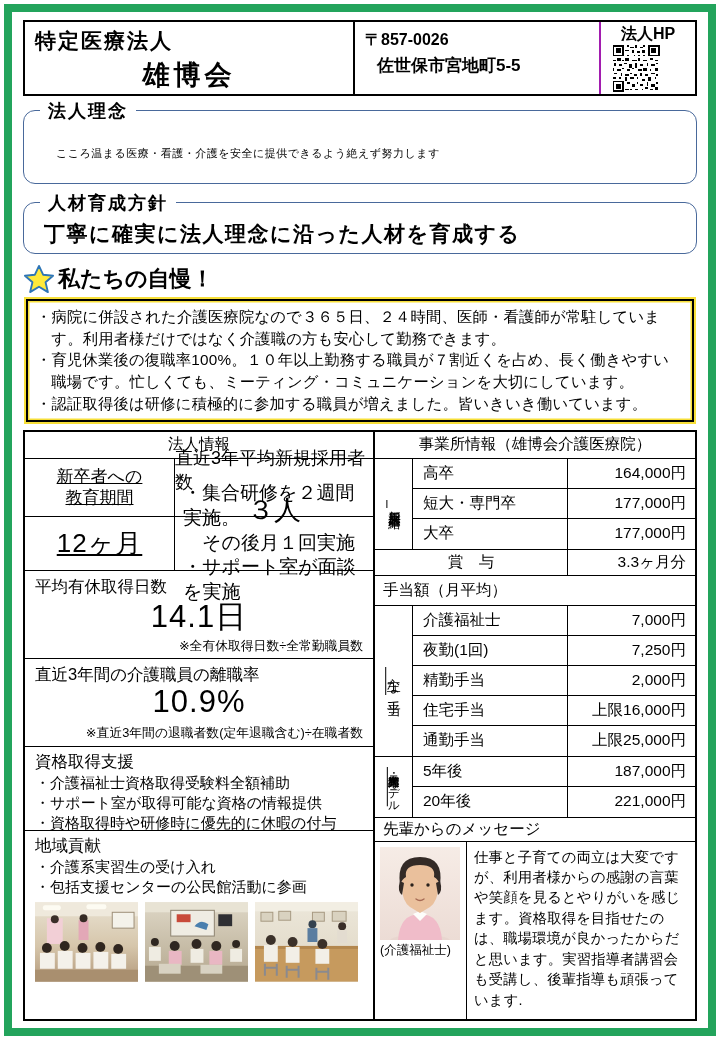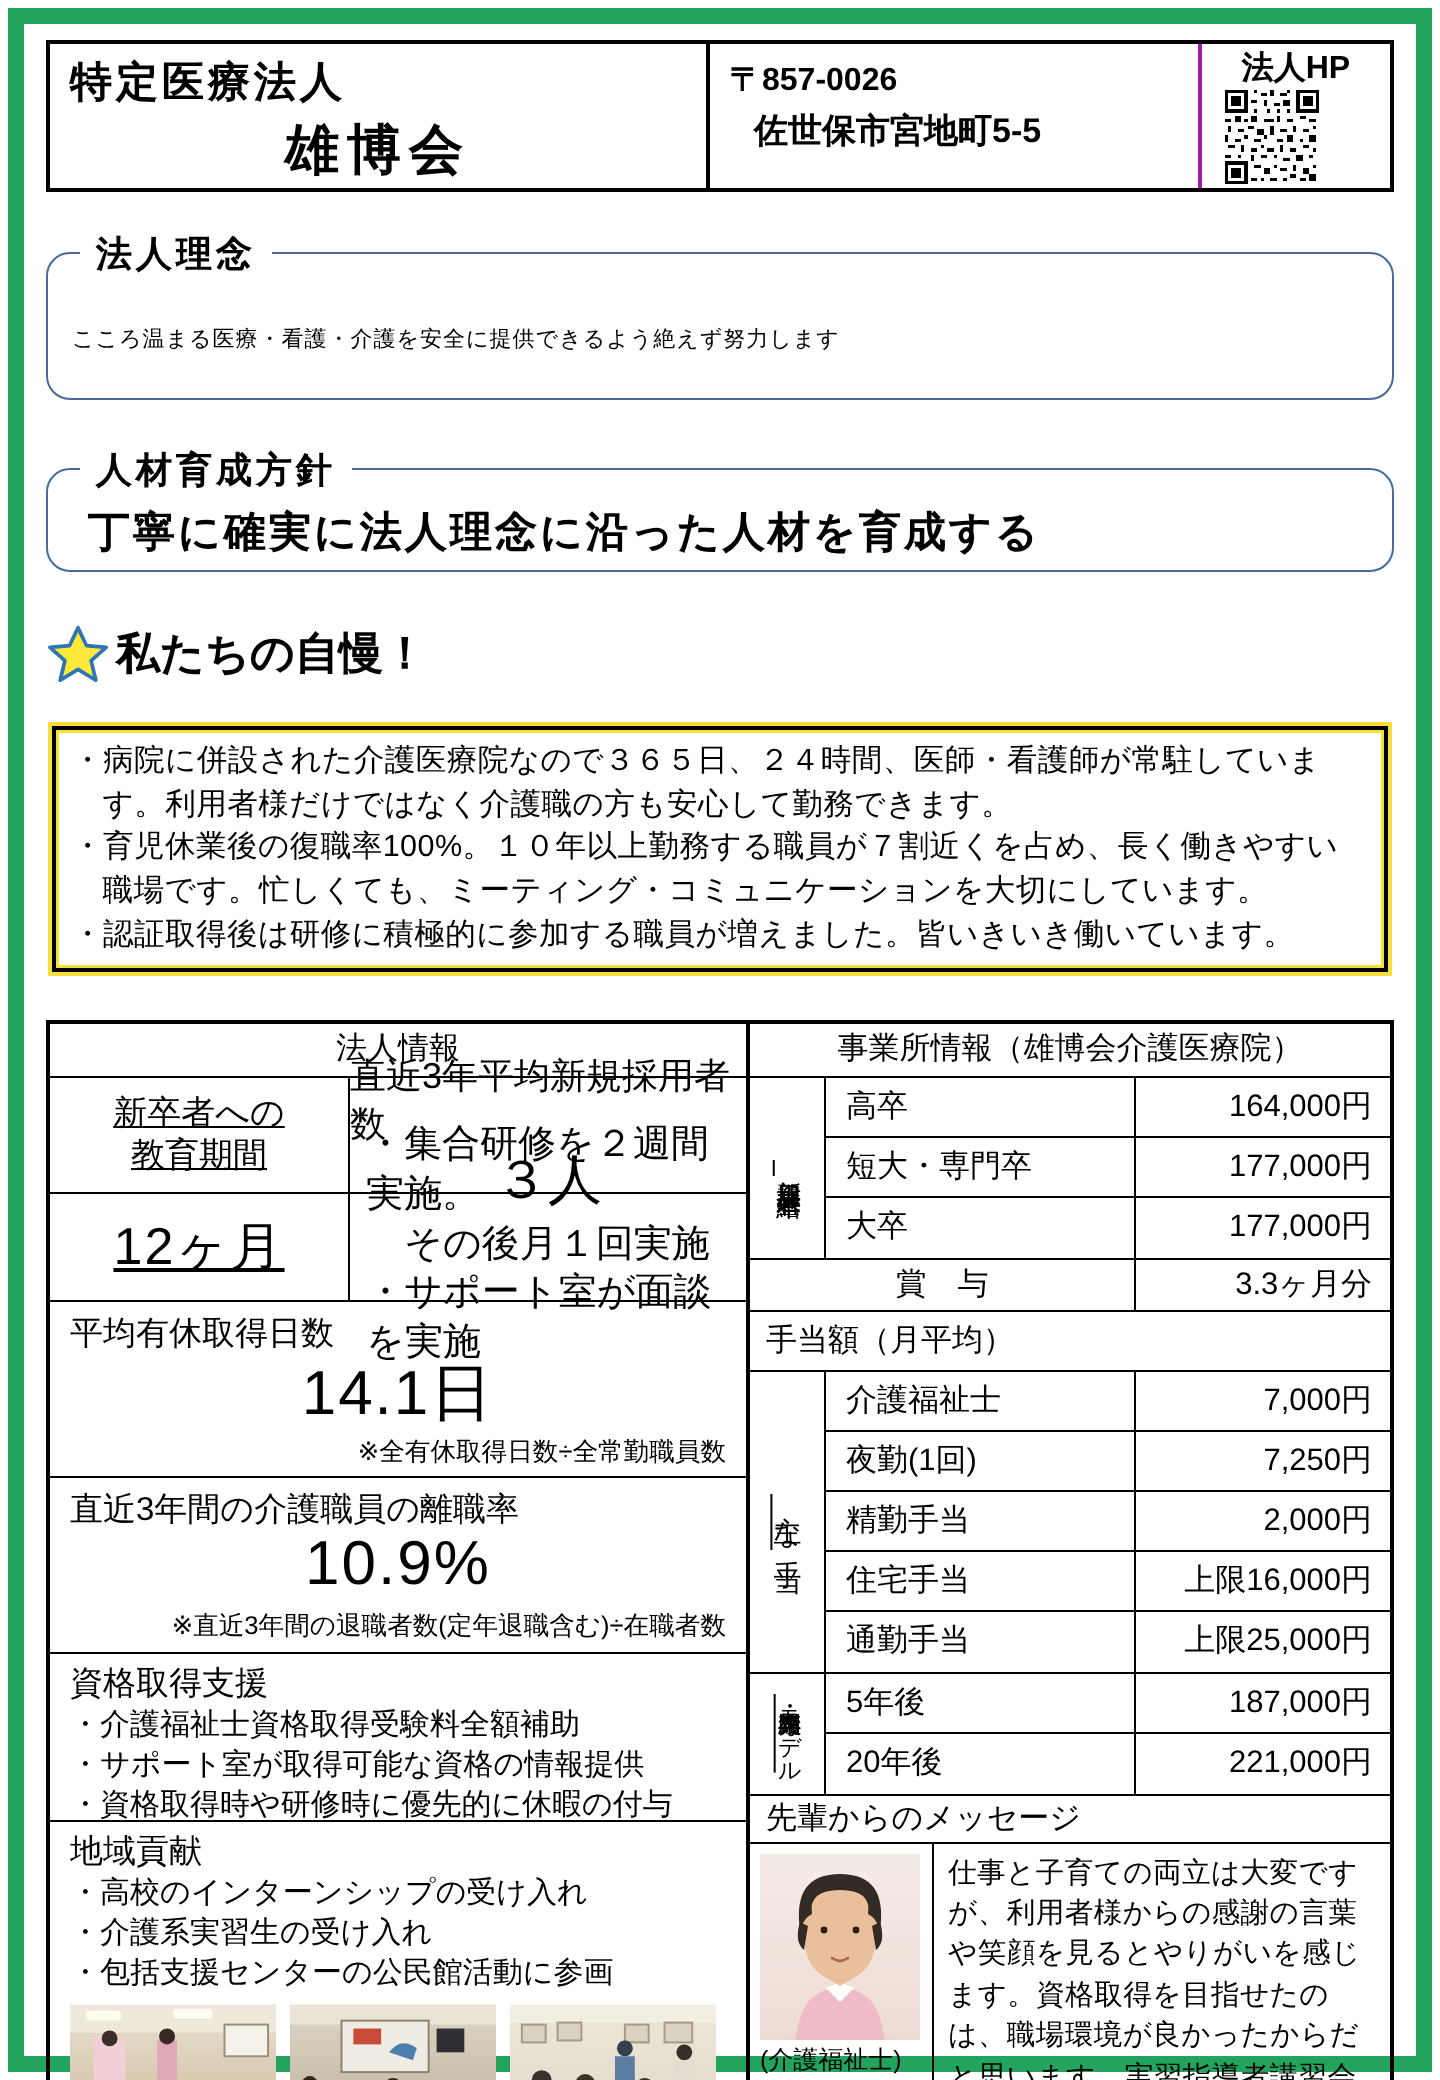--- a/index.html
+++ b/index.html
@@ -1,39 +1,39 @@
 <!DOCTYPE html>
 <html><head>
 <meta charset="utf-8">
 <style>
   * { box-sizing: border-box; margin: 0; padding: 0; }
   html,body { width:720px; height:1040px; background:#fff; color:#000;
     font-family:"Liberation Sans","DejaVu Sans",sans-serif; }
   .page { position:relative; width:720px; height:1040px; background:#fff; overflow:hidden; }
   .frame-outer { position:absolute; top:5px; left:5px; right:5px; bottom:5px; border:6px solid #23a45c; }
   .frame-inner { position:absolute; top:4px; left:4px; right:4px; bottom:4px; border:8px solid #23a45c;
-    padding:8px 11px 7px 11px; display:flex; flex-direction:column;gap:16px; }
+    padding:8px 11px 7px 11px; display:flex; flex-direction:column; }
 
   
   .hdr { display:flex; border:2.5px solid #000; height:76px; flex:none; }
   .hdr-name { width:330px; border-right:2px solid #000; padding:5px 10px; }
   .hdr-org-type { font-size:21px; font-weight:bold; letter-spacing:2px; }
   .hdr-org-name { font-size:27px; font-weight:bold; letter-spacing:4px; text-align:center; margin-top:2px; }
   .hdr-addr { flex:1; border-right:2px solid #a21caf; padding:8px 10px; font-weight:bold; }
   .hdr-postal { font-size:16px; }
   .hdr-street { font-size:17px; margin-top:3px; padding-left:12px; }
   .hdr-hp { width:94px; padding:2px 6px; display:flex; flex-direction:column; align-items:center; }
   .hdr-hp-label { font-size:16px; font-weight:bold; }
   .qr { width:54px; height:54px; align-self:flex-start; margin-left:2px; }
 
   
   .callout { position:relative; border:1.6px solid #49699b; border-radius:12px; flex:none; }
   .callout-title { position:absolute; top:-12px; left:16px; background:#fff; padding:0 8px;
     font-weight:bold; font-size:18px; letter-spacing:2px; }
-  .co-phil { margin-top:14px; height:74px; display:flex; align-items:center; padding:14px 14px 2px 12px; }
+  .co-phil { margin-top:14px; height:74px; display:flex; align-items:center; padding:14px 14px 2px 32px; }
   .co-phil .co-body { font-size:11px; letter-spacing:0.5px; }
   .co-policy { margin-top:18px; height:52px; display:flex; align-items:center; padding:12px 14px 0 20px; }
   .co-policy .co-body { font-size:21px; font-weight:bold; letter-spacing:1.5px; }
 
   
   .pride-title { margin-top:10px; display:flex; align-items:center; gap:3px;
     font-size:22px; font-weight:bold; flex:none; }
   .pride-box { margin:5px 3px 0 3px; border:2px solid #000; outline:2.5px solid #f7df39;
     box-shadow: inset 0 0 0 1.5px #f7df39; padding:5px 8px; flex:none; }
   .pride-box p { font-size:15.3px; line-height:1.42; text-indent:-1em; padding-left:1em; letter-spacing:0.2px; }
@@ -262,21 +262,20 @@
 
           <div class="lr-list bb">
             <div class="list-title">資格取得支援</div>
             <div class="list-item">・介護福祉士資格取得受験料全額補助</div>
             <div class="list-item">・サポート室が取得可能な資格の情報提供</div>
             <div class="list-item">・資格取得時や研修時に優先的に休暇の付与</div>
           </div>
 
           <div class="lr-community">
             <div class="list-title">地域貢献</div>
-            <div class="list-item">・高校のインターンシップの受け入れ</div>
             <div class="list-item">・介護系実習生の受け入れ</div>
             <div class="list-item">・包括支援センターの公民館活動に参画</div>
             <div class="photo-strip">
               <svg class="photo" viewBox="0 0 104 80">
                 <defs>
                     <linearGradient id="p1bg" x1="0" y1="0" x2="0" y2="1">
                   <stop offset="0" stop-color="#e9e2d2"></stop>
                       <stop offset="0.55" stop-color="#d6c6ab"></stop>
                       <stop offset="1" stop-color="#b3997b"></stop>
                     </linearGradient>

